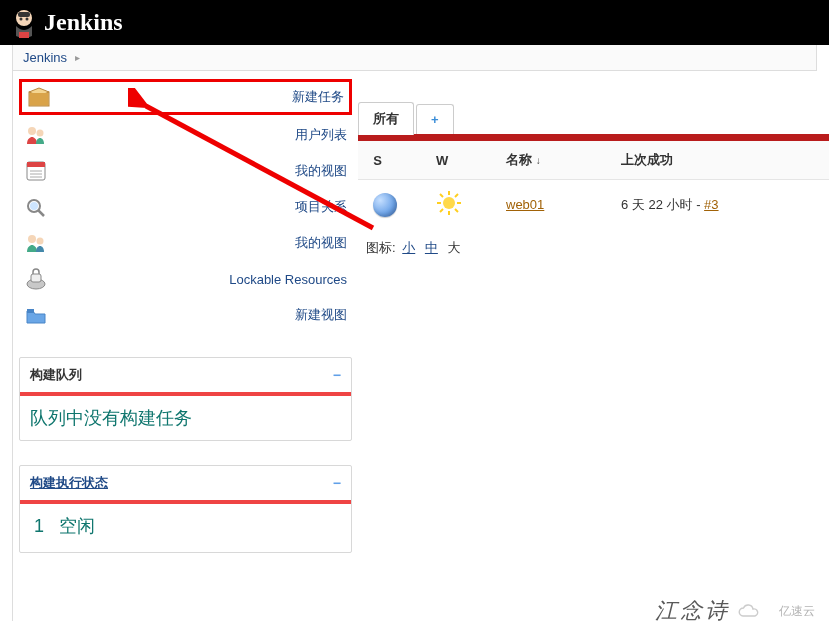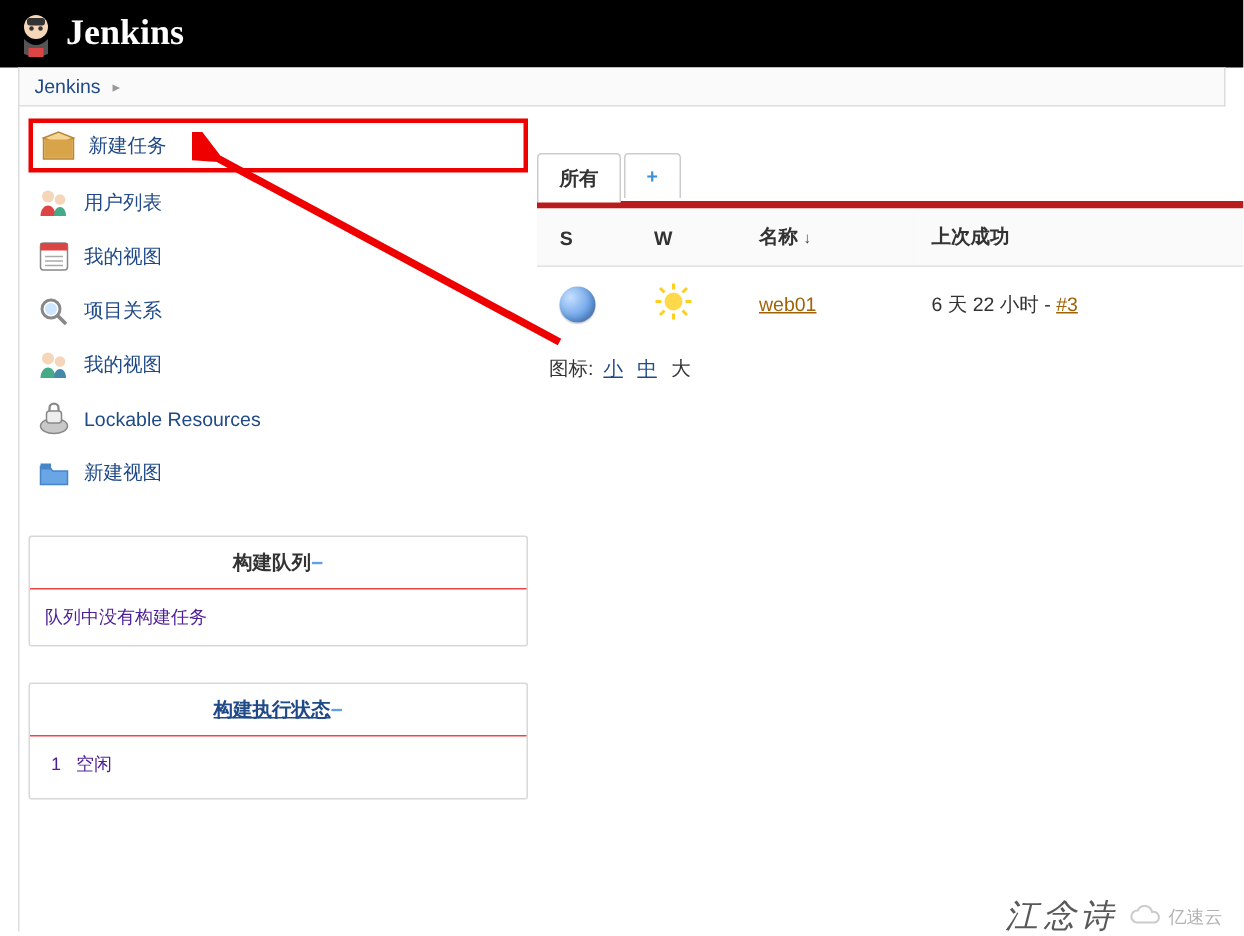--- a/index.html
+++ b/index.html
@@ -7,45 +7,45 @@
 .header { background: #000; color: #fff; height: 45px; display: flex; align-items: center; padding: 0 10px; }
 .logo-wrap { display: flex; align-items: center; gap: 6px; }
 .jenkins-text { font-family: Georgia, serif; font-size: 24px; font-weight: bold; }
 .logo-img { width: 28px; height: 34px; display: flex; align-items: center; justify-content: center; }
 .logo-img svg { width: 28px; height: 34px; }
 .breadcrumb { background: #fafafa; border-bottom: 1px solid #ddd; padding: 5px 10px; display: flex; align-items: center; gap: 8px; min-height: 26px; margin-left: 12px; border-left: 1px solid #ddd; margin-right: 12px; border-right: 1px solid #ddd; }
 .breadcrumb a { color: #204A87; text-decoration: none; }
 .breadcrumb .sep { color: #999; font-size: 10px; }
 .main { display: flex; margin-left: 12px; border-left: 1px solid #ddd; height: 550px; }
 .sidebar { width: 345px; padding: 8px 6px 0 6px; }
-.side-item { display: flex; align-items: center; gap: 8px; padding: 6px 5px; cursor: pointer; }
+.side-item { display: flex; align-items: center; gap: 8px; padding: 6px 5px; cursor: pointer; justify-content: space-between; }
 .side-item .icon { width: 24px; height: 24px; display: flex; align-items: center; justify-content: center; flex-shrink: 0; }
 .side-item a { color: #204A87; text-decoration: none; font-size: 13px; }
 .side-item.highlight { border: 3px solid #e00; padding: 3px 5px; margin-bottom: 2px; }
 .widget { border: 1px solid #d8d8d8; margin-top: 24px; background: #fff; border-radius: 2px; }
-.widget-head { display: flex; justify-content: center; align-items: center; padding: 8px 10px; font-weight: bold; font-size: 13px; }
-.widget-body { padding: 10px; font-size: 12px; color: #4c1d95; border-top: 1px solid #ef4444; }
+.widget-head { display: flex; justify-content: space-between; align-items: center; padding: 8px 10px; font-weight: bold; font-size: 13px; }
+.widget-body { padding: 10px; font-size: 18px; color: #0f766e; border-top: 4px solid #ef4444; }
 .collapse-btn { color: #60a0e8; font-weight: bold; font-size: 14px; cursor: pointer; }
 .exec-row { padding: 4px 4px; }
 .content { flex: 1; padding: 30px 0 0 0; }
-.tabs { display: flex; align-items: flex-start; border-bottom: 5px solid #b91c1c; }
+.tabs { display: flex; align-items: center; border-bottom: 7px solid #b91c1c; }
 .tab { border: 1px solid #ccc; border-bottom: none; padding: 7px 14px; font-weight: bold; font-size: 13px; background: #fff; margin-right: 2px; border-top-left-radius: 3px; border-top-right-radius: 3px; position: relative; top: 1px; cursor: pointer; }
 .tab.plus { color: #3b8ed8; font-weight: bold; }
 .job-table { width: 100%; border-collapse: collapse; margin-top: 0; }
 .job-table th { text-align: left; padding: 10px 8px; font-weight: bold; font-size: 13px; border-bottom: 1px solid #e5e5e5; background: #fafafa; }
 .job-table td { padding: 10px 8px; font-size: 13px; vertical-align: middle; }
 .job-table a { color: #a16207; }
 .status-ball { width: 24px; height: 24px; border-radius: 50%; background: radial-gradient(circle at 30% 30%, #c5dfff 0%, #6ca3e8 60%, #4b7dca 100%); box-shadow: inset -2px -2px 4px rgba(0,0,0,.2), 0 1px 1px rgba(0,0,0,.2); }
 .weather-sun { display: inline-block; }
 .icon-size-row { padding: 10px 8px; font-size: 13px; }
 .icon-size-row a { color: #204A87; text-decoration: underline; margin: 0 3px; }
 .arrow-annotation { position: absolute; left: 128px; top: 88px; pointer-events: none; }
 .watermark { position: absolute; right: 14px; bottom: -2px; opacity: 0.75; display: flex; align-items: center; gap: 8px; }
 .watermark .han { font-family: "KaiTi","STKaiti",serif; font-style: italic; font-size: 22px; color: #222; letter-spacing: 3px; }
-.watermark .cloud { color: #999; font-size: 12px; display: flex; align-items: flex-start; gap: 4px; }
+.watermark .cloud { color: #999; font-size: 12px; display: flex; align-items: flex-end; gap: 19px; }
 .watermark .cloud svg { vertical-align: middle; }
 .sort-arrow { font-size: 10px; color: #444; }
 </style>
 </head>
 <body>
 
 <div class="header">
   <div class="logo-wrap">
     <span class="logo-img">
       <svg viewBox="0 0 28 34">

